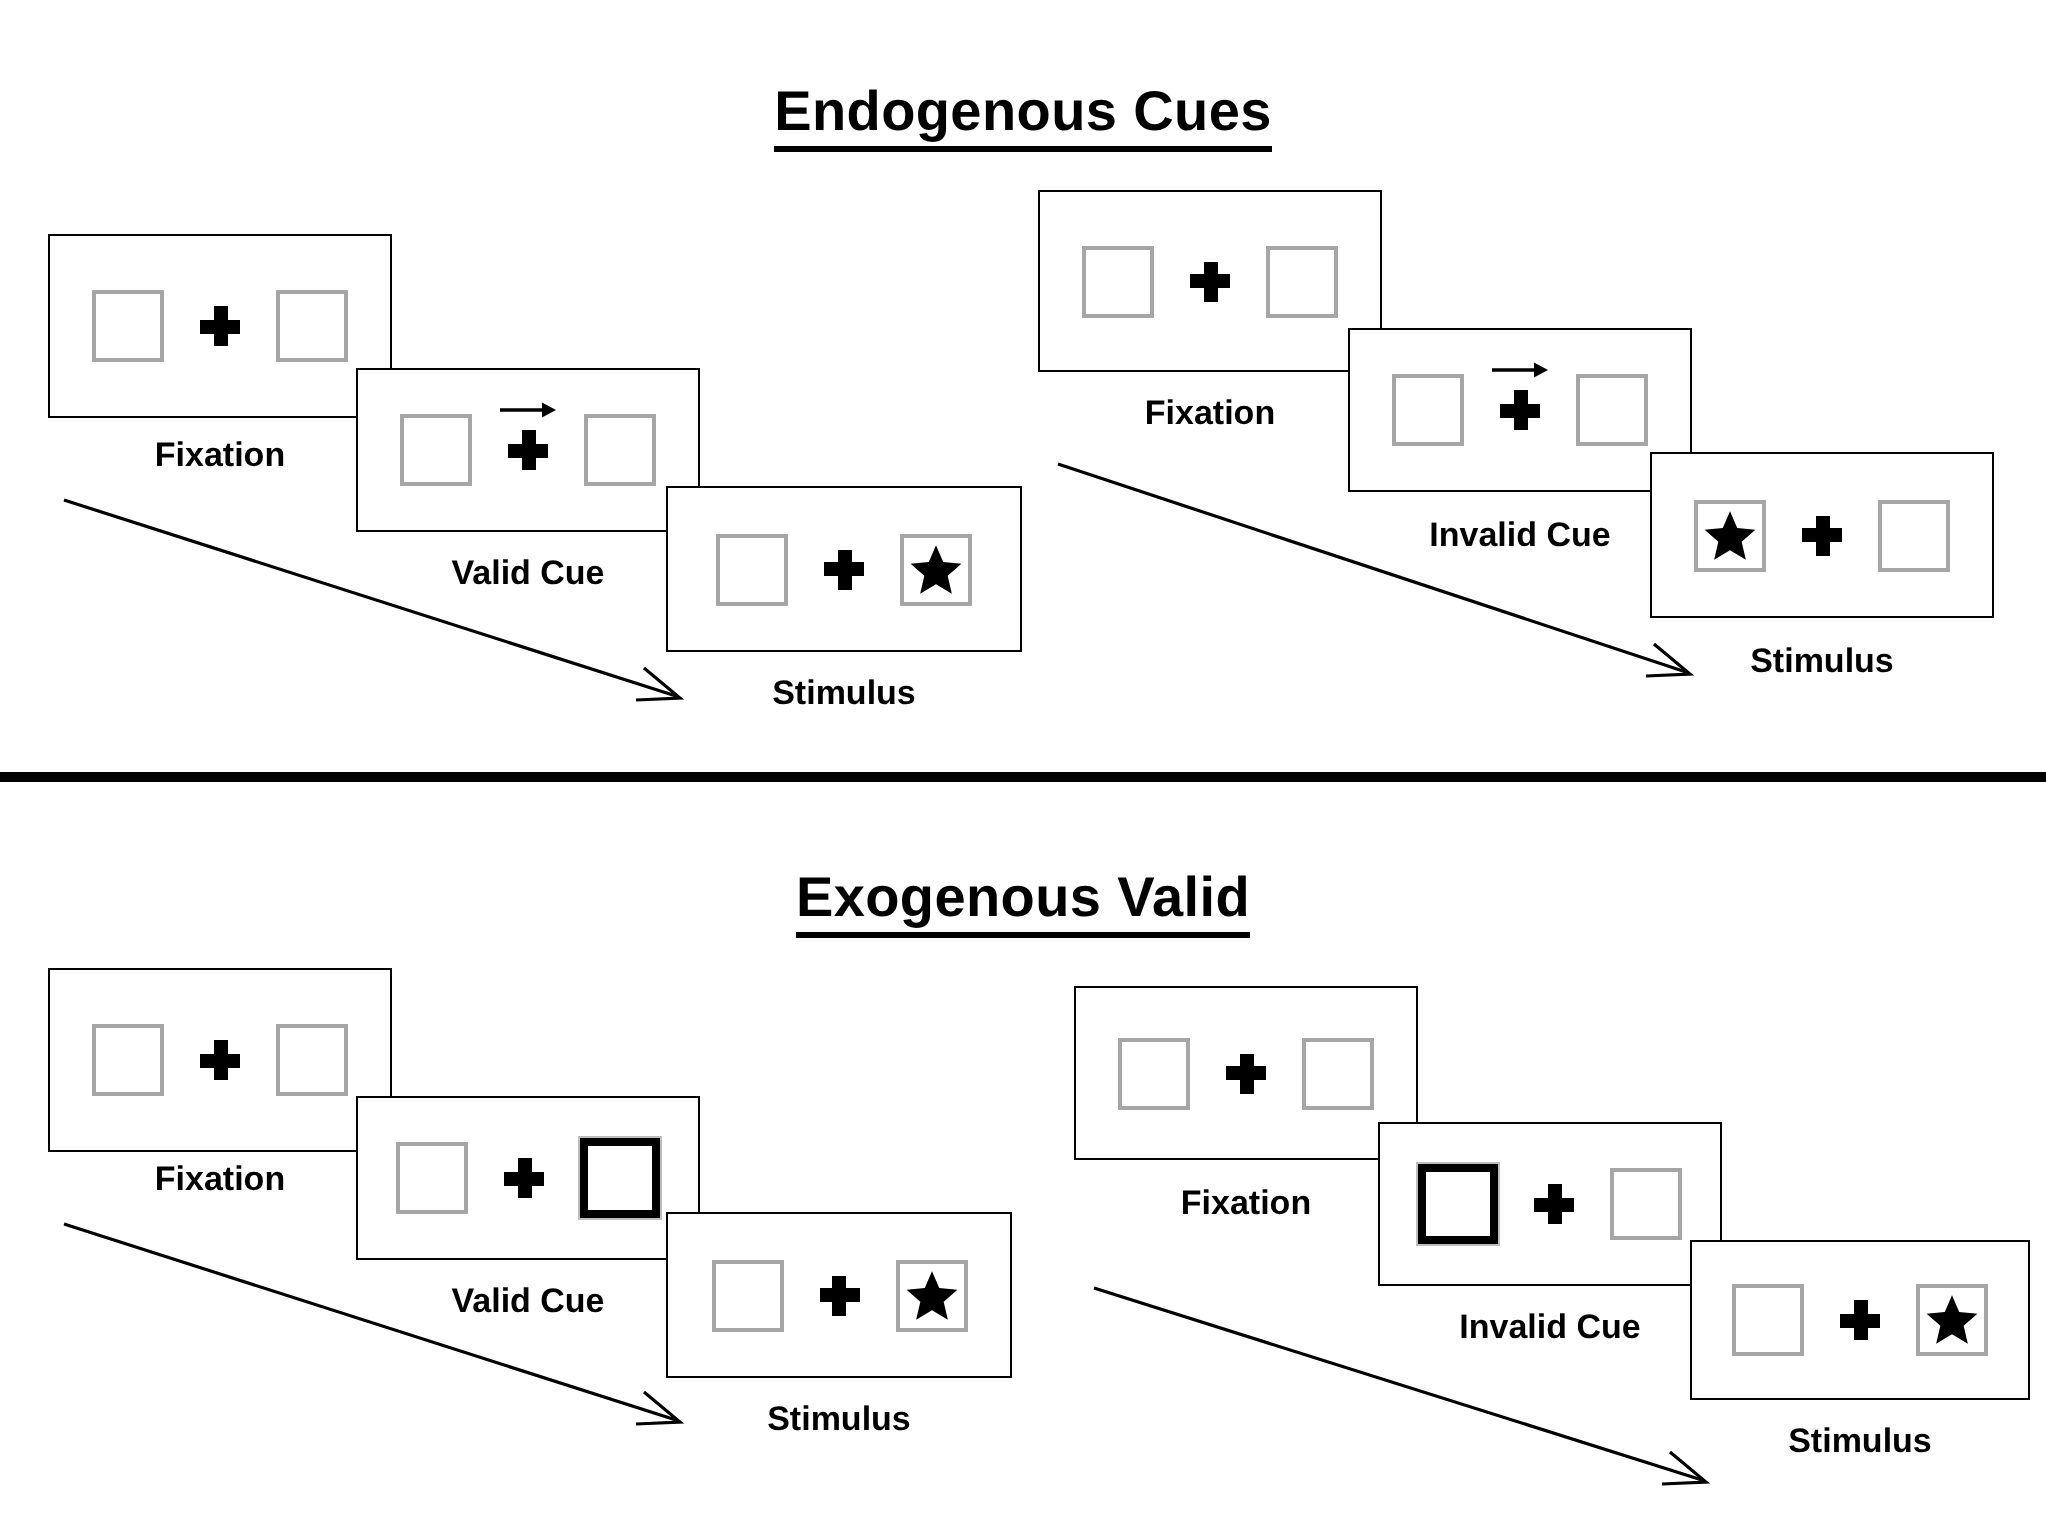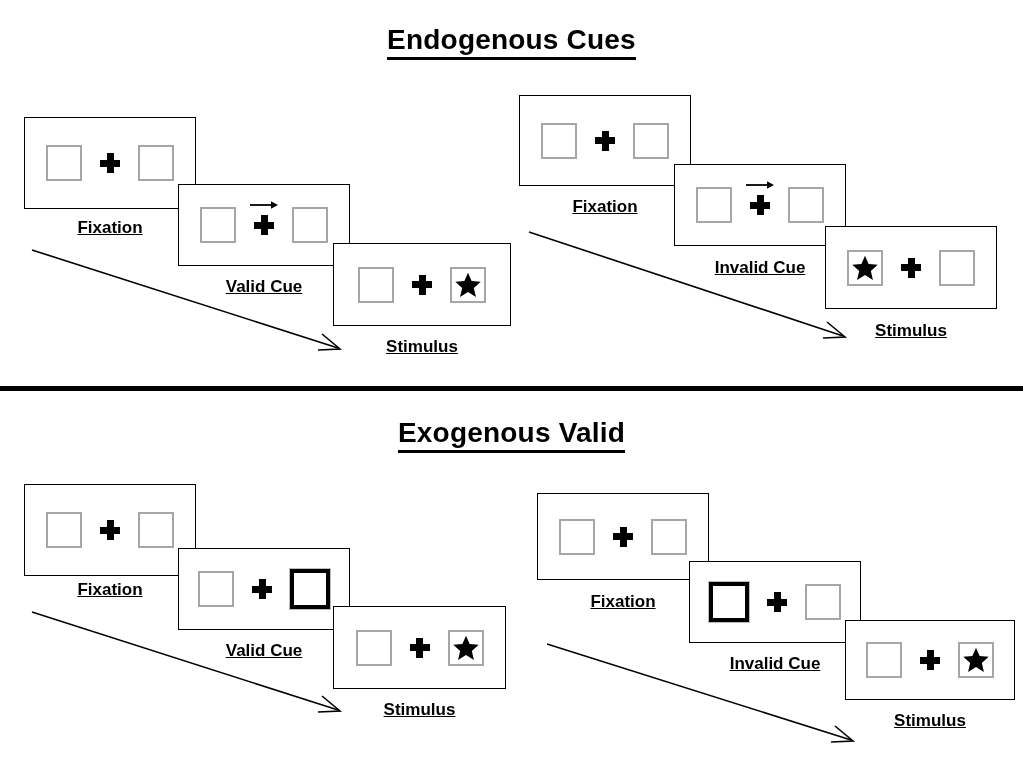--- a/index.html
+++ b/index.html
@@ -23,20 +23,21 @@
     text-align: center;
     font-size: 28px;
     font-weight: bold;
     letter-spacing: 0.2px;
     color: #000000;
   }
   .section-title span.title-text {
     border-bottom: 3px solid #000000;
     padding-bottom: 1px;
     display: inline-block;
+    margin-top: 16px;
   }
 
   
   .divider {
     position: absolute;
     left: 0;
     width: 1023px;
     height: 5px;
     background: #000000;
   }
@@ -121,21 +122,20 @@
   }
 
   
   .caption {
     position: absolute;
     font-size: 17px;
     font-weight: bold;
     color: #000000;
     white-space: nowrap;
     text-align: center;
-    text-decoration: underline;
   }
 
   
   .seq-arrow {
     position: absolute;
     pointer-events: none;
   }
   .seq-arrow svg { display: block; overflow: visible; }
 </style>
 </head>

